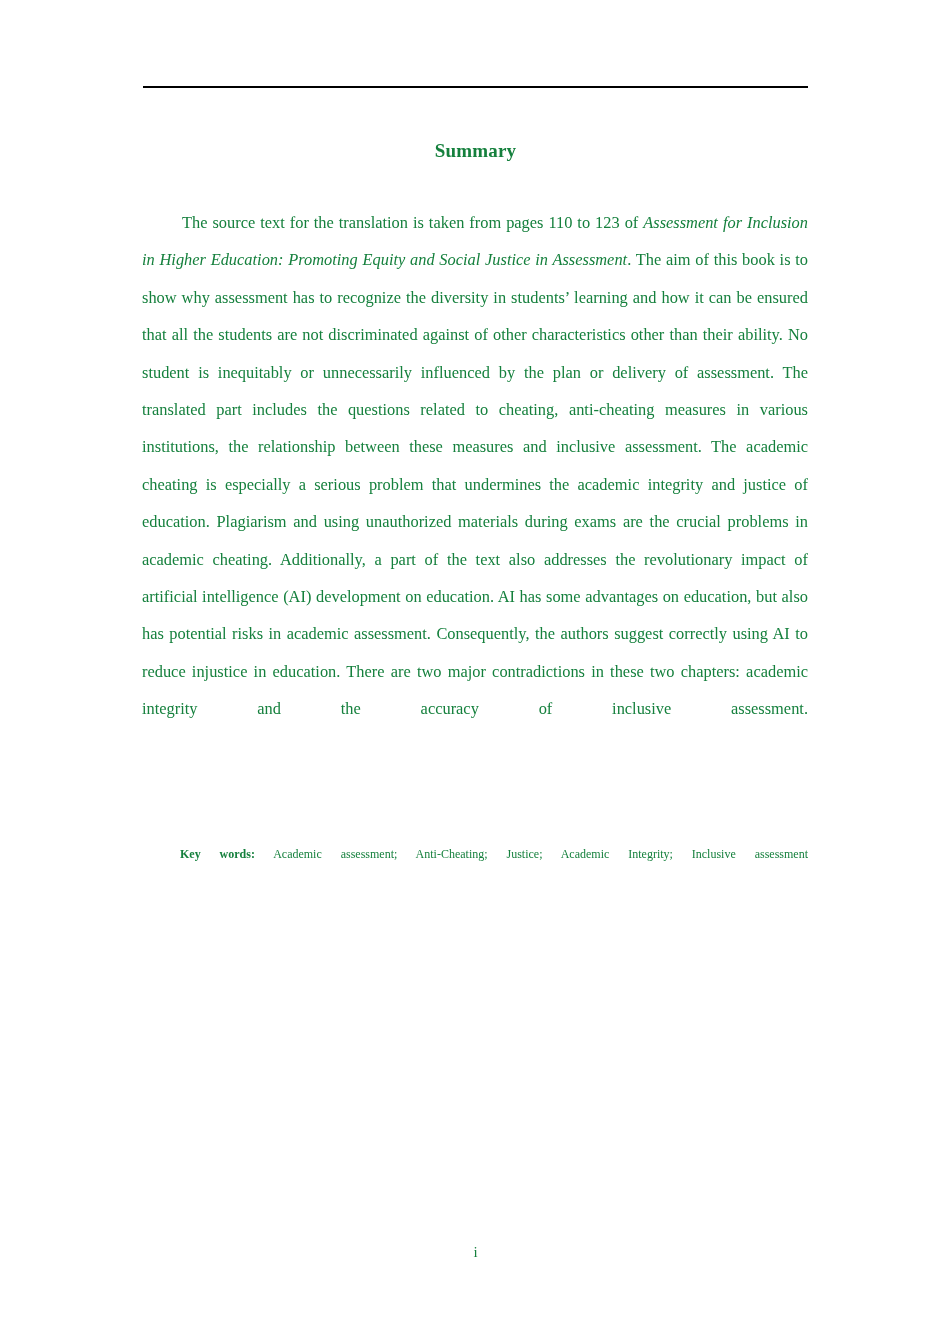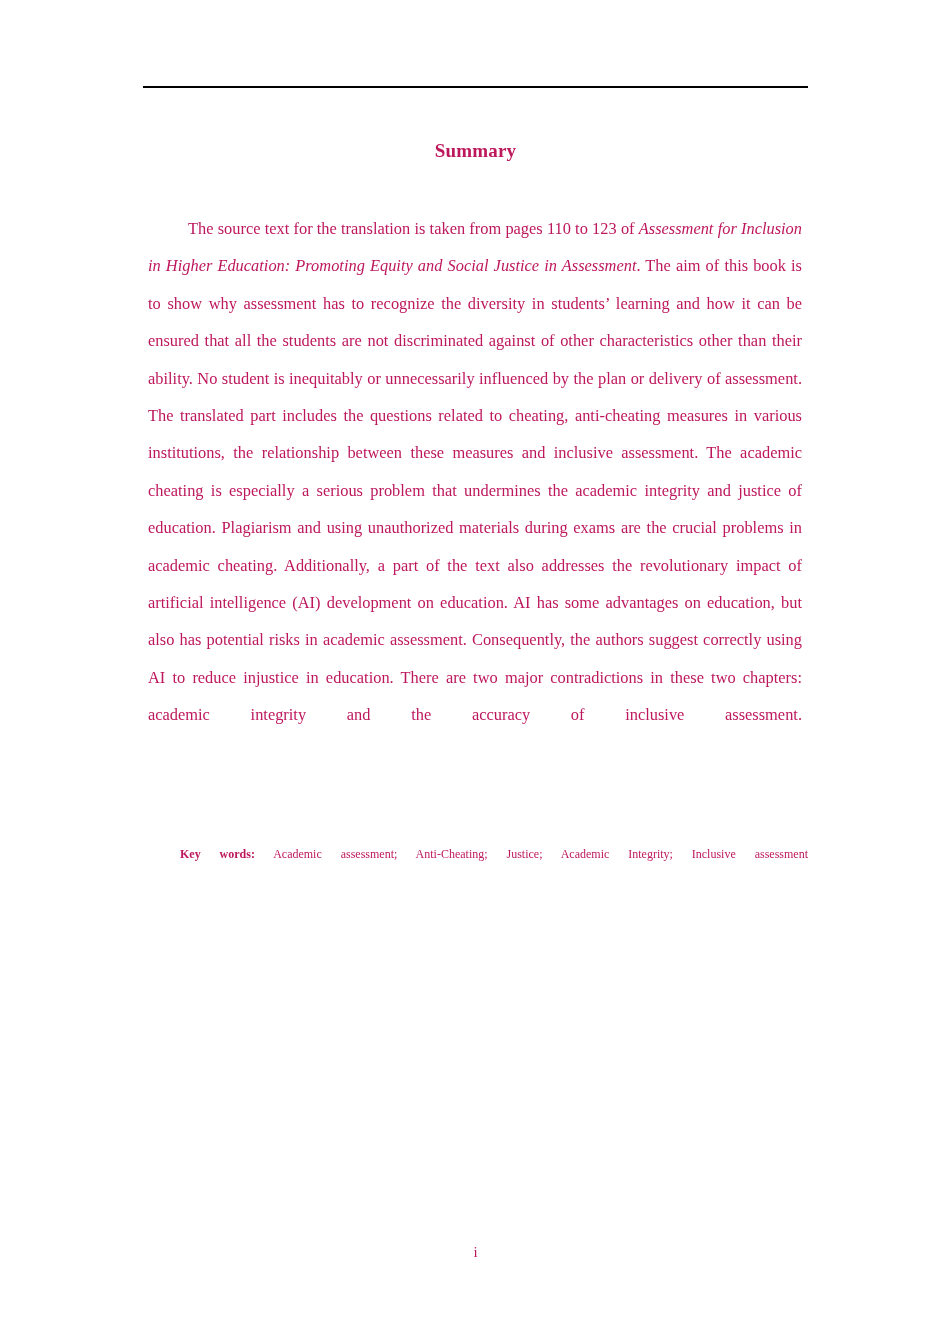--- a/index.html
+++ b/index.html
@@ -9,21 +9,21 @@
   }
 
   .page {
     position: relative;
     width: 950px;
     height: 1344px;
     background: #ffffff;
     margin: 0 auto;
     overflow: hidden;
     font-family: "Liberation Serif", "DejaVu Serif", serif;
-    color: #be185d;
+    color: #15803d;
   }
 
   
   .header-rule {
     position: absolute;
     left: 143px;
     top: 86px;
     width: 665px;
     height: 0;
     border-top: 2.2px solid #000000;
@@ -44,21 +44,21 @@
 
   
   .body-block {
     position: absolute;
     left: 142px;
     top: 204px;
     width: 666px;
   }
 
   .para {
-    margin: 6px;
+    margin: 0;
     font-size: 16.4px;
     line-height: 37.4px;
     text-align: justify;
     text-justify: inter-word;
     text-indent: 40px;
     hyphens: none;
     -webkit-hyphens: none;
   }
 
   .para .italic {

